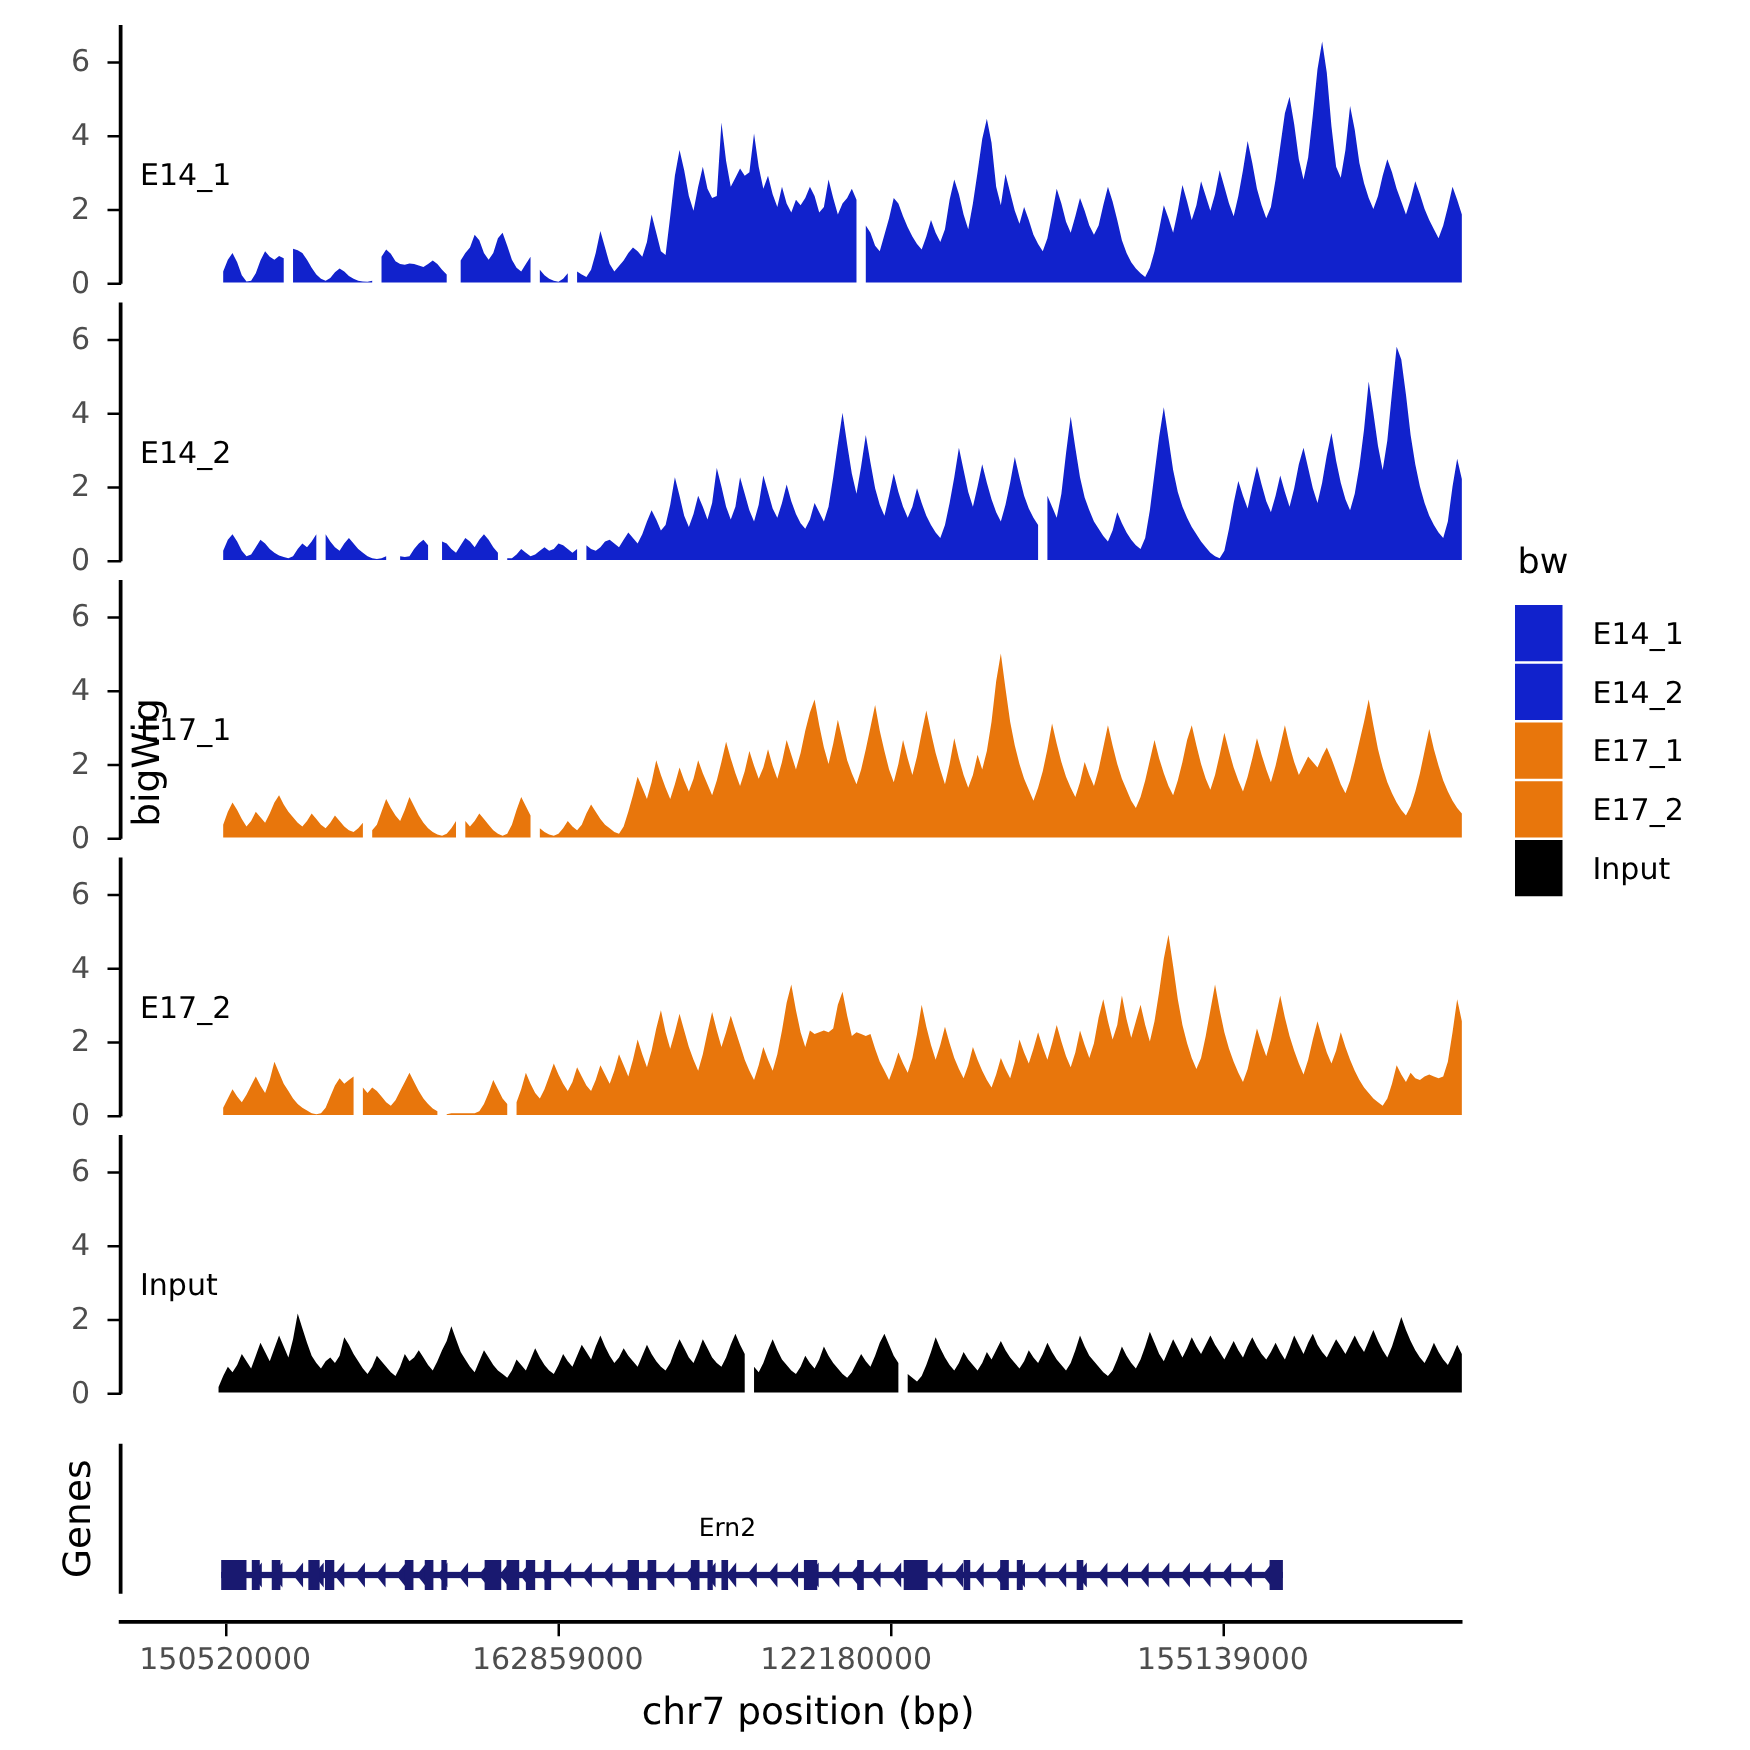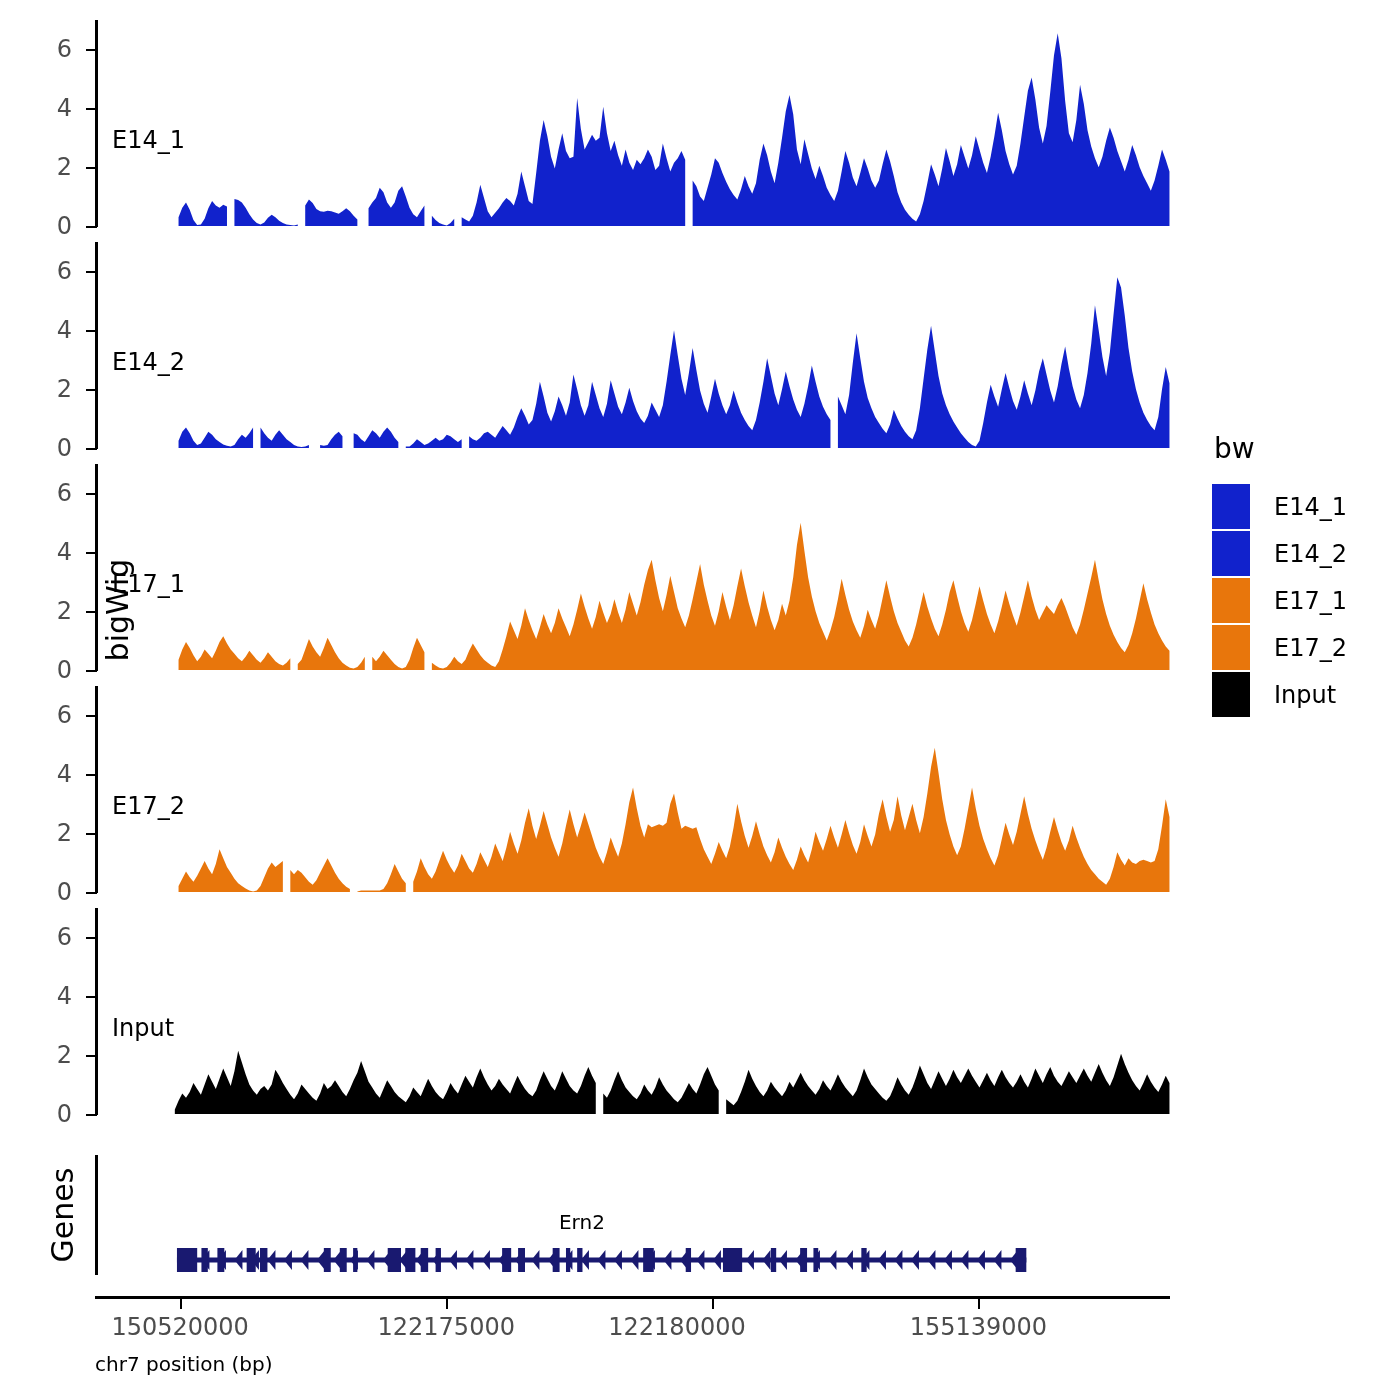--- a/index.html
+++ b/index.html
@@ -48,22 +48,22 @@
   .legend-row{display:flex;align-items:center;height:47px;}
   .legend-key{width:38px;height:45px;flex:0 0 38px;}
   .legend-label{font-size:24px;color:#000;margin-left:24px;white-space:nowrap;}
 
   
   #xaxis{position:absolute;left:0;top:1296px;width:1200px;}
   #xaxis .xline{position:absolute;left:95px;top:0;height:3px;background:#000;width:1075px;}
   .xtick{position:absolute;top:3px;width:2px;height:10px;background:#000;}
   .xticklabel{position:absolute;top:17px;font-size:24px;color:#4d4d4d;
               text-align:center;width:200px;margin-left:-100px;}
-  #xaxis-title{position:absolute;left:95px;top:1352px;width:1075px;text-align:left;
-               font-size:20px;color:#000;}
+  #xaxis-title{position:absolute;left:109px;top:1352px;width:1075px;text-align:center;
+               font-size:30px;color:#000;}
 
   .gene-name{position:absolute;font-size:20px;color:#000;text-align:center;
              width:200px;margin-left:-100px;}
 </style>
 </head>
 <body>
 <div id="root">
 
 <div class="axis-title-y">bigWig</div>
 <div class="genes-title-y">Genes</div>
@@ -248,21 +248,21 @@
         <rect x="861.3366336633663" y="93" width="5.321782178217745" height="24" fill="#191970"></rect>
         <rect x="1015.6683168316831" y="93" width="10.643564356435718" height="24" fill="#191970"></rect>
       </svg>
     </div>
 
 <div id="xaxis">
   <div class="xline"></div>
 <div class="xtick" style="left: 180.149px;"></div>
       <div class="xticklabel" style="left: 180.149px;">150520000</div>
       <div class="xtick" style="left: 446.238px;"></div>
-      <div class="xticklabel" style="left: 446.238px;">122175000</div>
+      <div class="xticklabel" style="left: 446.238px;">162859000</div>
       <div class="xtick" style="left: 712.327px;"></div>
       <div class="xticklabel" style="left: 677px;">122180000</div>
       <div class="xtick" style="left: 978.416px;"></div>
       <div class="xticklabel" style="left: 978.416px;">155139000</div>
     </div>
 <div id="xaxis-title">chr7 position (bp)</div>
 
 <div id="legend">
   <div class="legend-title">bw</div>
   <div id="legend-items">

